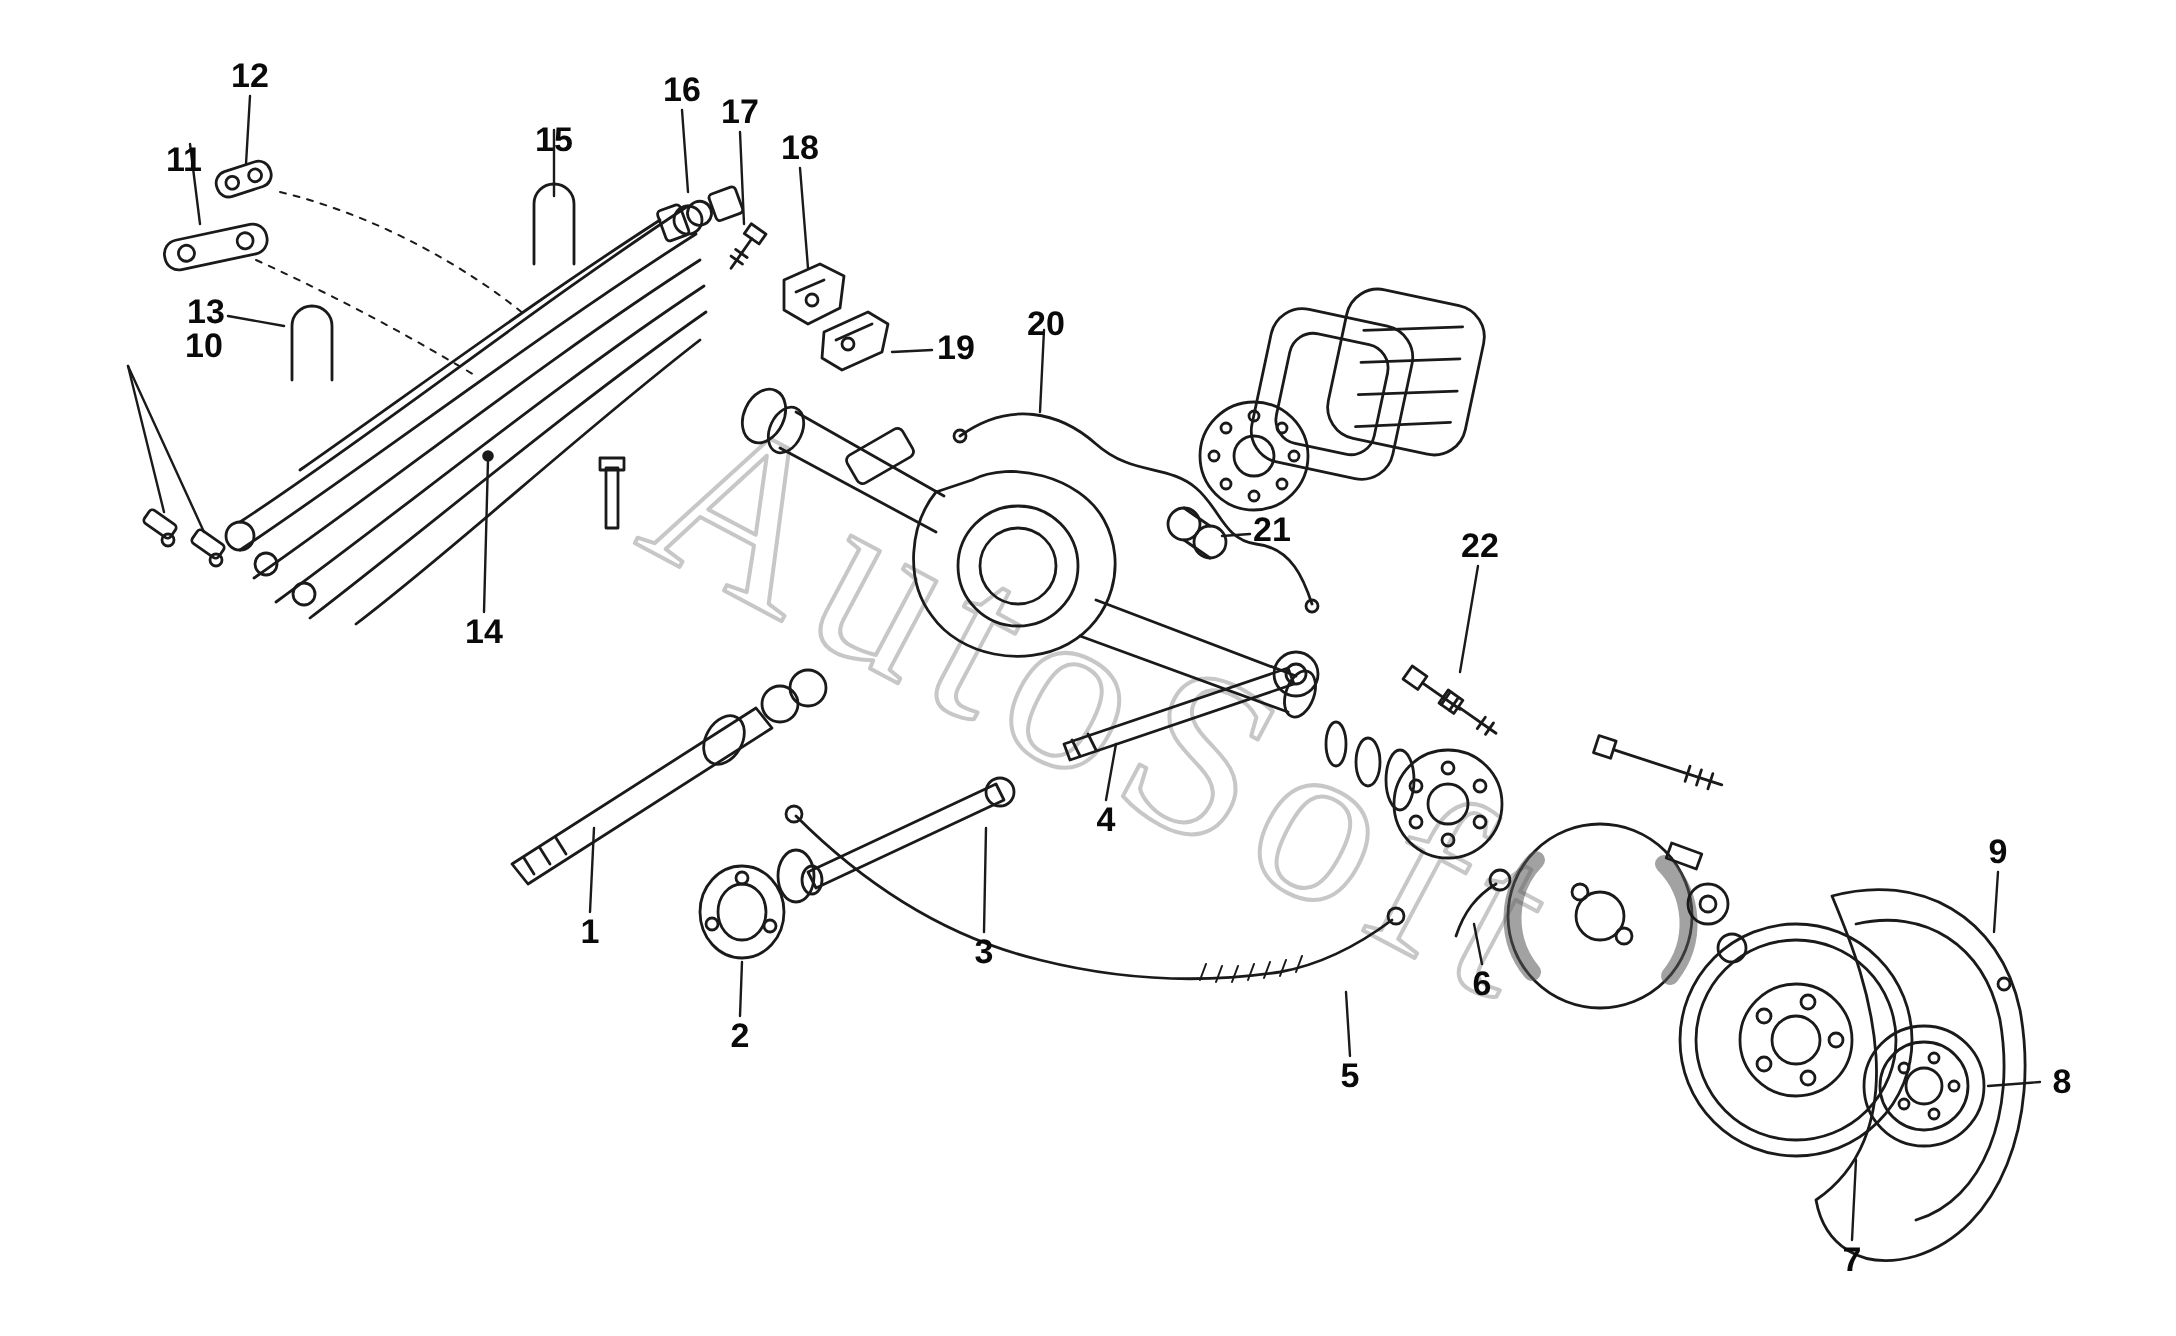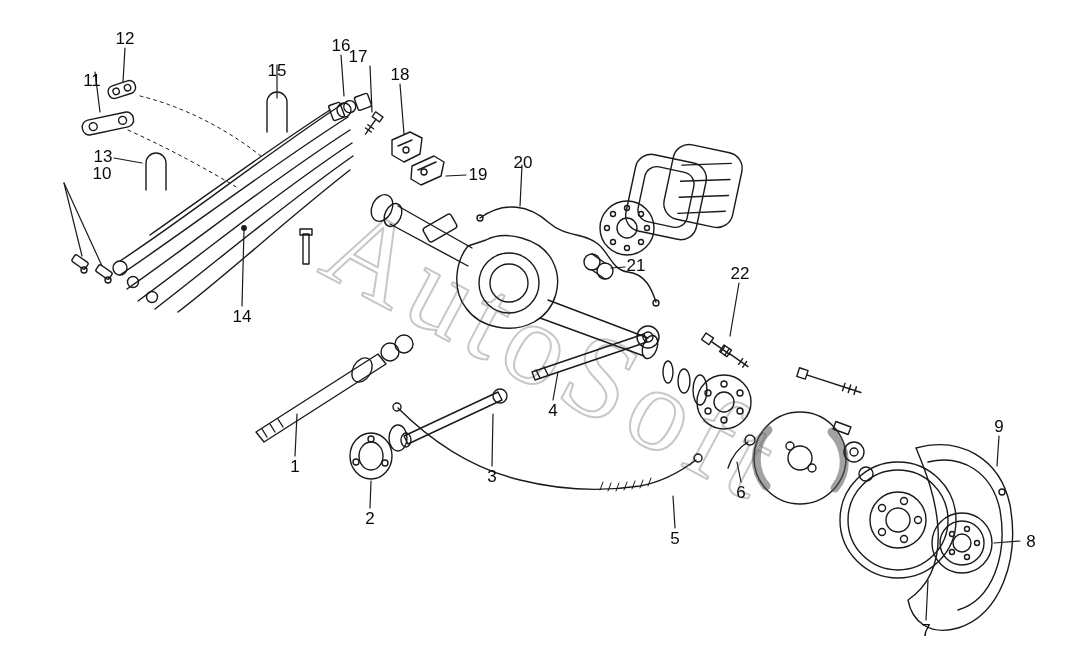--- a/index.html
+++ b/index.html
@@ -4,21 +4,21 @@
 <style>
   html,body{margin:0;padding:0;background:#ffffff;}
   #canvas{
     position:relative;width:1088px;height:668px;background:#ffffff;
     overflow:hidden;font-family:"Liberation Sans",sans-serif;
   }
   #artwork{position:absolute;left:0;top:0;}
   #labels{position:absolute;left:0;top:0;width:100%;height:100%;}
   .part-label{
     position:absolute;transform:translate(-50%,-50%);
-    font-family:"Liberation Sans",sans-serif;font-weight:normal;font-size:17px;
+    font-family:"Liberation Sans",sans-serif;font-weight:bold;font-size:17px;
     color:#0a0a0a;line-height:1;cursor:pointer;user-select:none;text-align:right;
   }
 </style>
 </head>
 <body>
 
 <div id="canvas">
 
   <svg id="artwork" width="1088" height="668" viewBox="0 0 1088 668" stroke="#1a1a1a" fill="none" stroke-width="1.4" stroke-linecap="round" stroke-linejoin="round">
 
@@ -313,20 +313,20 @@
       <div class="part-label" style="left: 926px; top: 630px;">7</div>
       <div class="part-label" style="left: 1031px; top: 541px;">8</div>
       <div class="part-label" style="left: 999px; top: 426px;">9</div>
       <div class="part-label" style="left: 58px; top: 173px; margin-left: 44px;">10</div>
       <div class="part-label" style="left: 92px; top: 62px; margin-top: 18px;">11</div>
       <div class="part-label" style="left: 125px; top: 38px;">12</div>
       <div class="part-label" style="left: 103px; top: 156px;">13</div>
       <div class="part-label" style="left: 242px; top: 316px;">14</div>
       <div class="part-label" style="left: 277px; top: 55px; margin-top: 15px;">15</div>
       <div class="part-label" style="left: 341px; top: 45px;">16</div>
-      <div class="part-label" style="left: 358px; top: 56px;">17</div>
+      <div class="part-label" style="left: 370px; top: 56px;">17</div>
       <div class="part-label" style="left: 400px; top: 74px;">18</div>
       <div class="part-label" style="left: 478px; top: 174px;">19</div>
       <div class="part-label" style="left: 523px; top: 162px;">20</div>
       <div class="part-label" style="left: 636px; top: 265px;">21</div>
       <div class="part-label" style="left: 740px; top: 273px;">22</div>
     </div>
 </div>
 
 </body></html>

